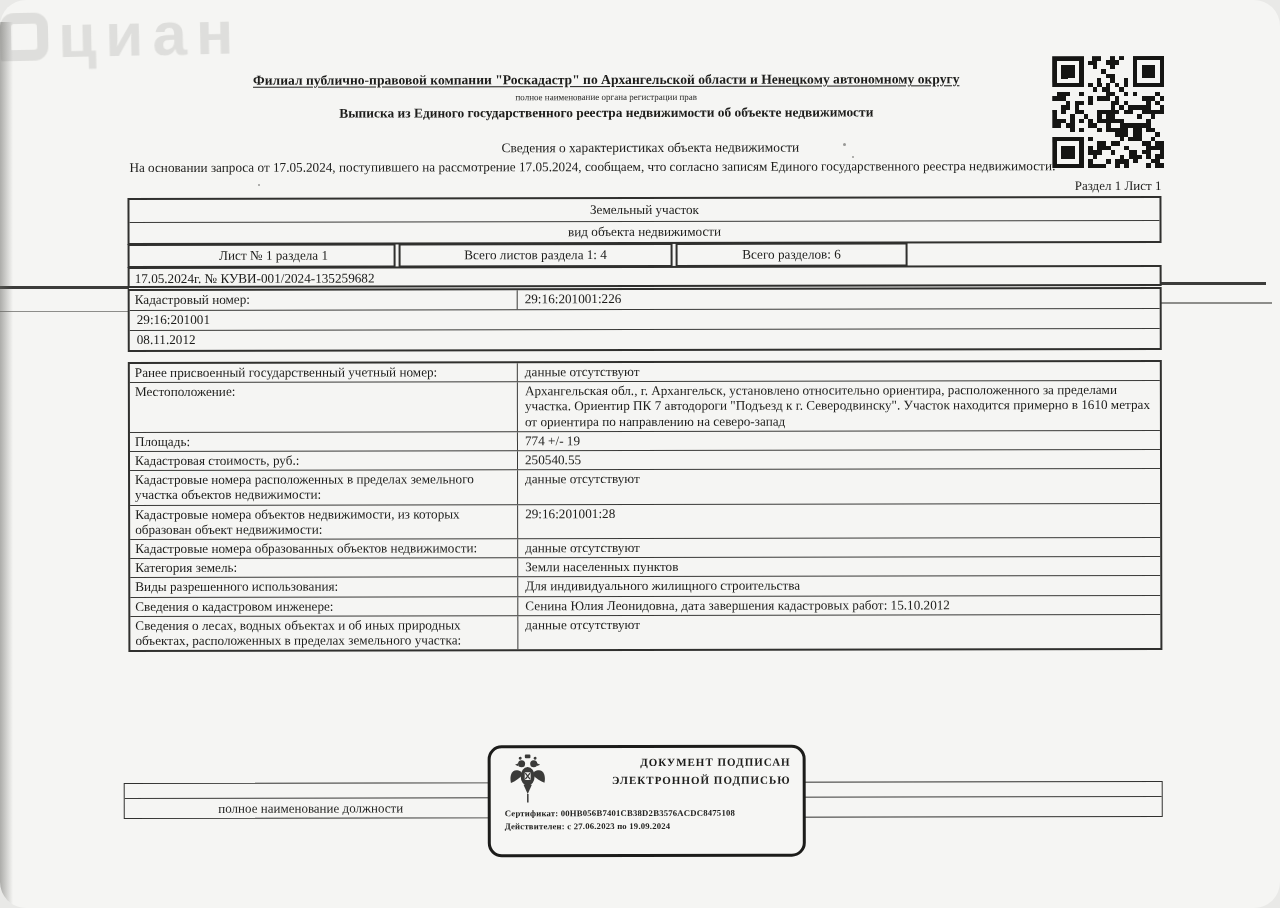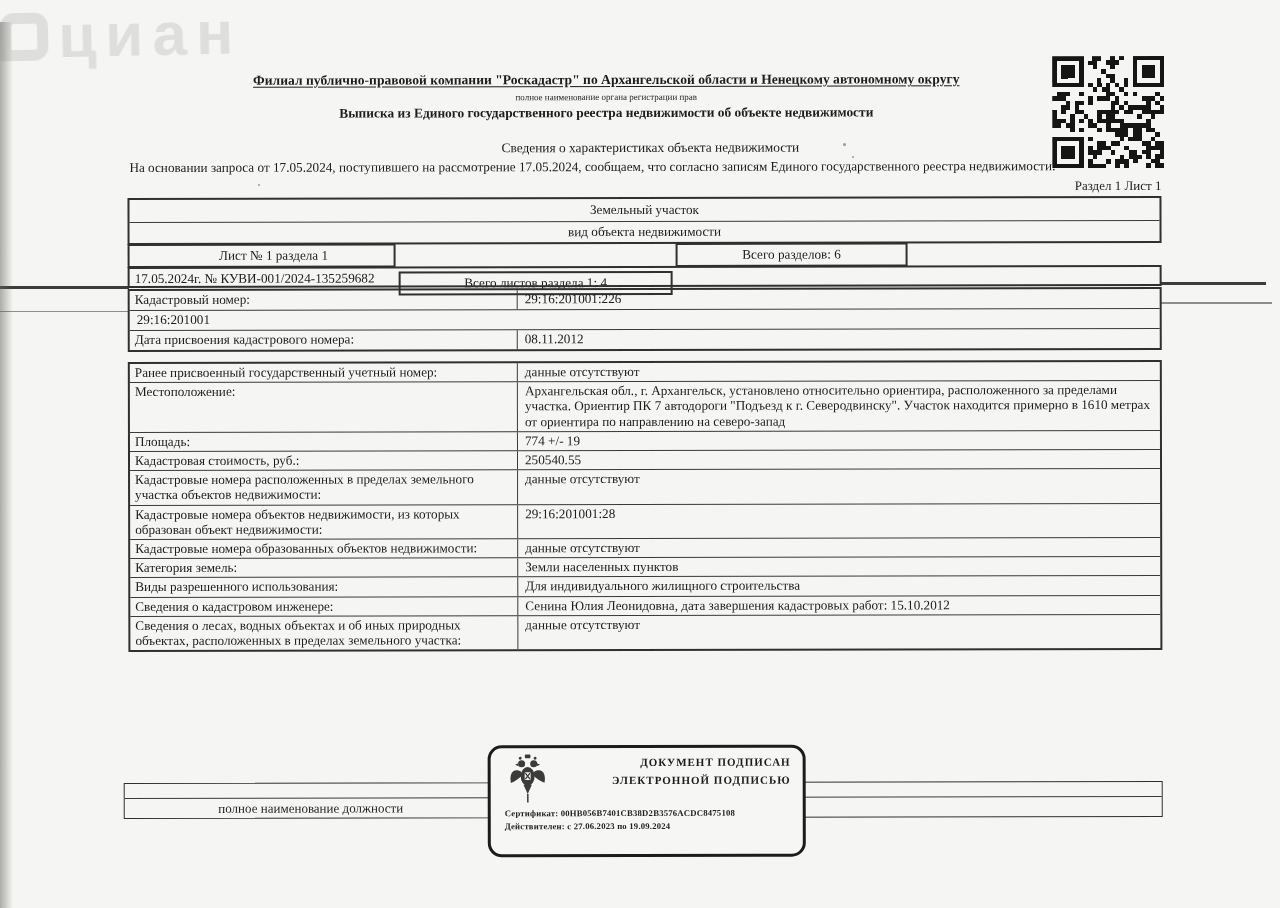--- a/index.html
+++ b/index.html
@@ -1,20 +1,20 @@
 <!DOCTYPE html>
 <html><head>
 <meta charset="utf-8">
 <style>
   html,body{margin:0;padding:0;background:#e9e9e7;}
   .canvas{
     position:relative;width:1280px;height:908px;overflow:hidden;
     background:#f5f5f3;color:#1d1d1b;
     font-family:"Liberation Serif","DejaVu Serif",serif;
-    font-size:13.2px;line-height:15.2px;
+    font-size:13.2px;line-height:15.2px;border-radius:26px;
   }
   .content{position:absolute;inset:0;transform:rotate(-0.12deg);}
   .abs{position:absolute;}
   
   .edge-left{position:absolute;left:0;top:22px;bottom:0;width:13px;
     background:linear-gradient(to right, rgba(100,100,96,.5), rgba(100,100,96,0));z-index:6;}
   .speck{position:absolute;background:#5a5a56;border-radius:50%;opacity:.6;}
   
   .hdr{left:128px;width:1034px;text-align:center;}
   .org{top:72px;font-weight:bold;font-size:13.6px;text-decoration:underline;text-underline-offset:2px;transform:translateX(-38px);}
@@ -23,21 +23,21 @@
   .subtitle{top:140px;font-size:13.4px;transform:translateX(6px);}
   .request{top:159px;left:130px;width:1034px;}
   .section-sheet{top:179px;left:128px;width:1034px;text-align:right;font-size:13px;}
   
   .tbl{left:128px;width:1034px;border:2px solid #30302e;box-sizing:border-box;background:transparent;}
   .title-tbl{top:197px;}
   .tt-row1{height:22px;line-height:22px;text-align:center;border-bottom:1.5px solid #3a3a38;}
   .tt-row2{height:20px;line-height:20px;text-align:center;}
   .sheet-row{top:243px;left:128px;width:1034px;display:flex;gap:3px;box-sizing:border-box;}
   .sheet-cell{border:2px solid #30302e;height:20px;line-height:20px;text-align:center;box-sizing:content-box;}
-  .sc0{width:240px;padding-left:24px;}.sc1{width:270px;margin-top:28px;}.sc2{width:228px;}.sc3{width:268px;}
+  .sc0{width:240px;padding-left:24px;}.sc1{width:270px;}.sc2{width:228px;}.sc3{width:268px;}
   .kuvi{top:266px;height:21px;line-height:19px;padding-left:5px;}
   .id-tbl{top:288px;}
   .detail-tbl{top:361px;}
   .row{display:flex;}
   .row + .row{border-top:1.4px solid #3a3a38;}
   .lbl{width:388px;flex:0 0 388px;border-right:1.5px solid #3a3a38;padding:1px 6px 2px 5px;box-sizing:border-box;}
   .val{flex:1;padding:1px 8px 2px 7px;}
   .id-tbl .row{min-height:19px;}
   .detail-tbl .row{min-height:18px;}
   
@@ -113,21 +113,20 @@
 
     <div class="abs tbl id-tbl">
       <div class="row">
         <div class="lbl">Кадастровый номер:</div>
         <div class="val">29:16:201001:226</div>
       </div>
       <div class="row">
         <div class="val">29:16:201001</div>
       </div>
       <div class="row">
-        <div class="lbl">Дата присвоения кадастрового номера:</div>
         <div class="val">08.11.2012</div>
       </div>
     </div>
 
     <div class="abs tbl detail-tbl">
       <div class="row">
         <div class="lbl">Ранее присвоенный государственный учетный номер:</div>
         <div class="val">данные отсутствуют</div>
       </div>
       <div class="row">

